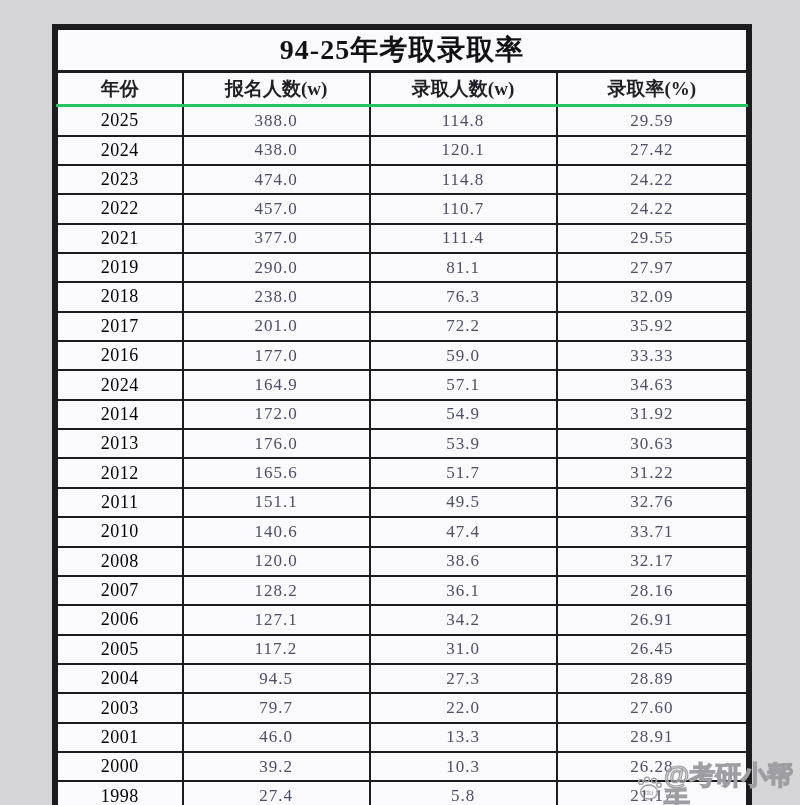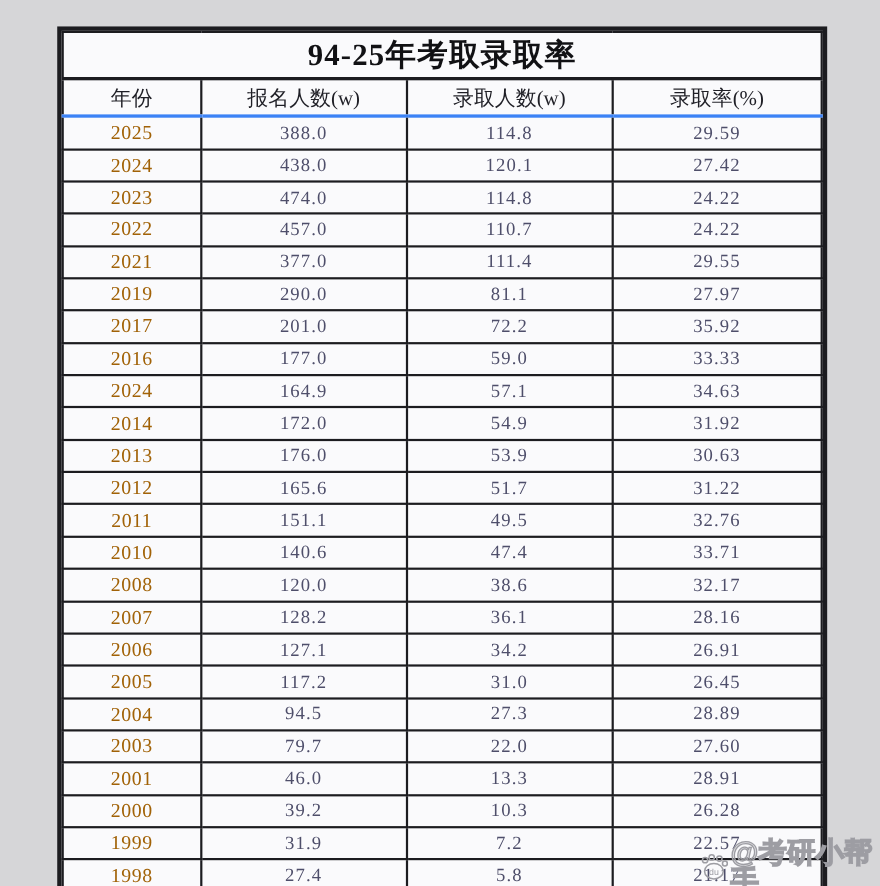--- a/index.html
+++ b/index.html
@@ -39,35 +39,35 @@
     height: 40px;
     font-size: 28px;
     font-weight: bold;
     color: #111114;
     letter-spacing: 1px;
     border-bottom: 3px solid #1c1c20 !important;
   }
   .header-row th {
     height: 31px;
     font-size: 19px;
-    font-weight: normal;
+    font-weight: bold;
     color: #1f1f26;
-    border-bottom: 3px solid #3b82f6;
+    border-bottom: 3px solid #22c55e;
   }
   .col-year  { width: 18.2%; }
   .col-app   { width: 27.1%; }
   .col-adm   { width: 27.1%; }
   .col-rate  { width: 27.6%; }
   tbody td {
     font-size: 17px;
     color: #4e4e6a;
     letter-spacing: 1px;
   }
   tbody td.year-cell {
-    color: #a16207;
+    color: #000000;
     font-size: 18px;
     letter-spacing: 0.5px;
   }
   .watermark {
     position: absolute;
     left: 636px;
     top: 762px;
     display: flex;
     align-items: center;
     gap: 2px;
@@ -143,20 +143,26 @@
           <td>111.4</td>
           <td>29.55</td>
         </tr>
         <tr>
           <td class="year-cell">2019</td>
           <td>290.0</td>
           <td>81.1</td>
           <td>27.97</td>
         </tr>
         <tr>
+          <td class="year-cell">2018</td>
+          <td>238.0</td>
+          <td>76.3</td>
+          <td>32.09</td>
+        </tr>
+        <tr>
           <td class="year-cell">2017</td>
           <td>201.0</td>
           <td>72.2</td>
           <td>35.92</td>
         </tr>
         <tr>
           <td class="year-cell">2016</td>
           <td>177.0</td>
           <td>59.0</td>
           <td>33.33</td>
@@ -237,26 +243,20 @@
           <td class="year-cell">2001</td>
           <td>46.0</td>
           <td>13.3</td>
           <td>28.91</td>
         </tr>
         <tr>
           <td class="year-cell">2000</td>
           <td>39.2</td>
           <td>10.3</td>
           <td>26.28</td>
-        </tr>
-        <tr>
-          <td class="year-cell">1999</td>
-          <td>31.9</td>
-          <td>7.2</td>
-          <td>22.57</td>
         </tr>
         <tr>
           <td class="year-cell">1998</td>
           <td>27.4</td>
           <td>5.8</td>
           <td>21.17</td>
         </tr>
       </tbody>
   </table>
 </div>

